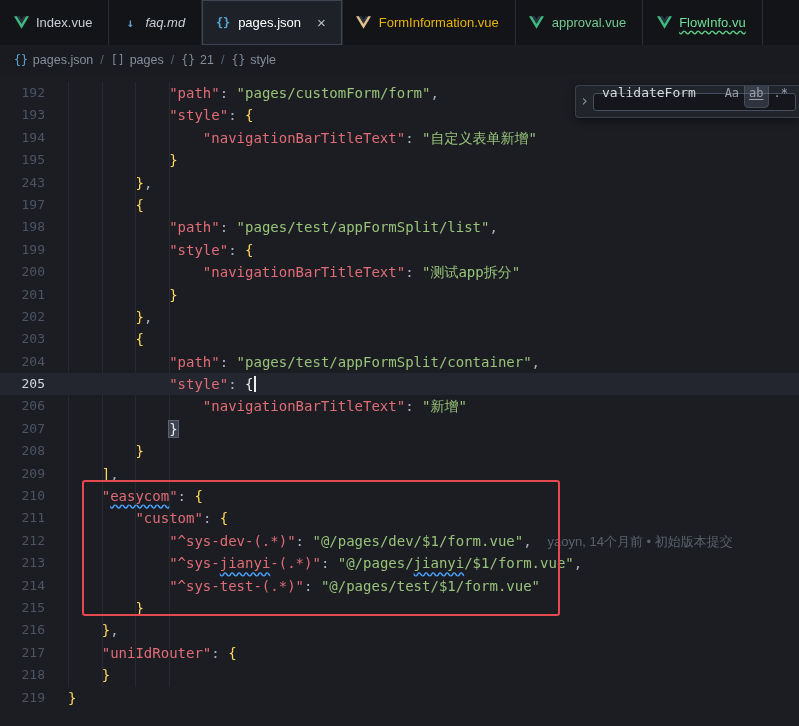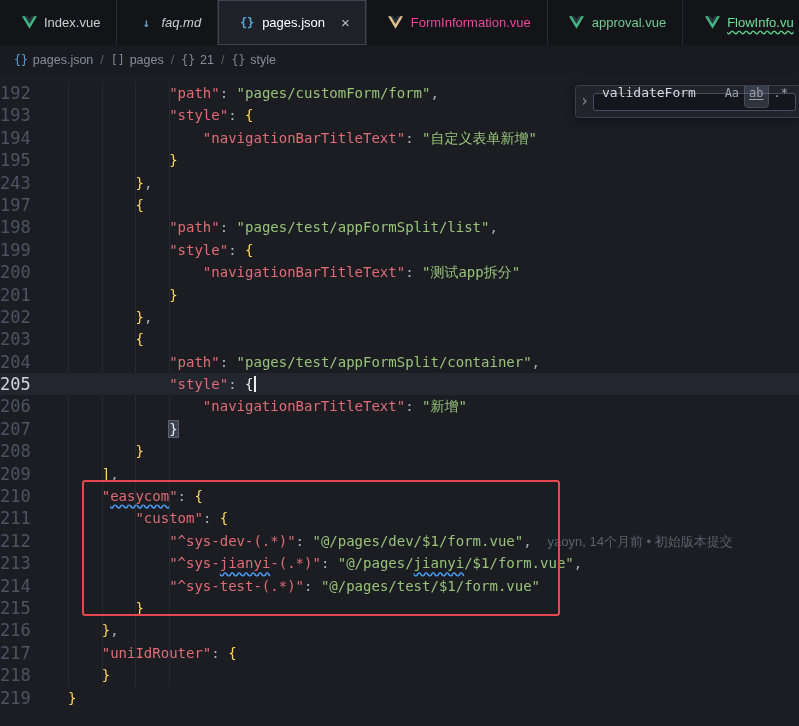--- a/index.html
+++ b/index.html
@@ -1,21 +1,21 @@
 <!DOCTYPE html>
 <html style="--editor_bg: #1b1d23; --tabbar_bg: #121418; --tab_active_bg: #1e2128; --tab_border: #272b33; --tab_active_outline: #3e4450; --tab_label: #c9cdd6; --breadcrumb_bg: #191b21; --breadcrumb_fg: #868e9c; --symbol_icon: #7f8999; --key: #e06c75; --string: #98c379; --punct: #a9b1bd; --brace: #ffd75e; --line_num: #4c5464; --line_num_active: #d0d6e0; --current_line_bg: #23262e; --cursor: #eceef2; --match_bg: #3d4450; --match_border: #5a6272; --blame: #5a616d; --annotation: #e5494f; --find_bg: #21242b; --find_border: #3a414e; --find_input_bg: #14161b; --find_input_border: #454e60; --find_fg: #d6dae2; --icon_gray: #9aa1ad; --wavy_blue: #4aa3ff; --indent_guide: #262a32;"><head>
 <meta charset="utf-8">
 <style>
   *{margin:0;padding:0;box-sizing:border-box}
   html,body{width:799px;height:726px;overflow:hidden}
   body{position:relative;background:var(--editor_bg,#1b1d23);font-family:"Liberation Sans",sans-serif}
 
   
   .tabbar{display:flex;height:45px;background:var(--tabbar_bg);overflow:hidden;align-items:stretch;width:100%}
-  .tab{display:flex;align-items:center;gap:7px;padding:0 16px 0 21px;border-right:1px solid var(--tab_border);
+  .tab{display:flex;align-items:center;gap:7px;padding:0 16px 0 13px;border-right:1px solid var(--tab_border);
        font-size:13px;white-space:nowrap;color:var(--tab_label);flex:0 0 auto;cursor:pointer}
   .tab.active{background:var(--tab_active_bg);box-shadow:inset 0 0 0 1px var(--tab_active_outline)}
   .tab-icon{width:16px;display:inline-flex;justify-content:center;align-items:center;
             font-family:"DejaVu Sans Mono",monospace;font-size:12px;font-weight:bold}
   .tab-label.italic{font-style:italic}
   .tab-label.wavy-green{text-decoration-line:underline;text-decoration-style:wavy;
                         text-decoration-color:#5fd08a;text-underline-offset:3px}
   .tab-close{margin-left:9px;color:#bcc1cb;font-size:15px;line-height:1}
 
   
@@ -26,21 +26,21 @@
   .crumb-sep{color:#5b6270}
 
   
   .editor{position:absolute;left:0;top:75px;right:0;bottom:0;
           font-family:"DejaVu Sans Mono","Liberation Mono",monospace;font-size:14px;line-height:22.4px}
   .guides{position:absolute;left:68px;top:7px;height:605px;width:200px;pointer-events:none}
   .guide{position:absolute;top:0;bottom:0;width:1px;background:var(--indent_guide)}
   .code-area{position:absolute;left:0;top:0;right:0;bottom:0;padding-top:7px}
   .code-line{display:flex;height:22.4px;white-space:pre}
   .code-line.current{background:var(--current_line_bg)}
-  .ln{flex:0 0 68px;text-align:left;padding-right:23px;color:var(--line_num);font-size:17px}
+  .ln{flex:0 0 68px;text-align:right;padding-right:23px;color:var(--line_num);font-size:13px}
   .code-line.current .ln{color:var(--line_num_active)}
   .code{flex:1;white-space:pre}
   .tk-key{color:var(--key)} .tk-str{color:var(--string)} .tk-pun{color:var(--punct)} .tk-brace{color:var(--brace)}
   .tk-cur{color:#e9ebef}
   .tk-match{color:#e9ebef;background:var(--match_bg);outline:1px solid var(--match_border)}
   .wavy{text-decoration-line:underline;text-decoration-style:wavy;text-decoration-color:var(--wavy_blue);
         text-underline-offset:3px}
   .cursor{display:inline-block;width:2px;height:16px;background:var(--cursor);vertical-align:-3px;margin-left:1px}
   .blame{color:var(--blame);margin-left:16px;font-size:13px;font-family:"Liberation Sans",sans-serif}
 
@@ -84,21 +84,21 @@
       <span class="tab-label" style="color: rgb(255, 255, 255);">pages.json</span>
       <span class="tab-close">×</span>
     </div>
     <div class="tab">
       <span class="tab-icon">
         <svg width="15" height="13" viewBox="0 0 24 20">
           <path fill="#e2c08d" d="M0 0h4.8L12 12 19.2 0H24L12 20Z"></path>
           <path fill="#2b3440" d="M4.8 0h4.3L12 4.8 14.9 0h4.3L12 12Z"></path>
         </svg>
       </span>
-      <span class="tab-label" style="color: #ec4899;">FormInformation.vue</span>
+      <span class="tab-label" style="color: #eab308;">FormInformation.vue</span>
     </div>
     <div class="tab">
       <span class="tab-icon">
         <svg width="15" height="13" viewBox="0 0 24 20">
           <path fill="#41b883" d="M0 0h4.8L12 12 19.2 0H24L12 20Z"></path>
           <path fill="#2b3440" d="M4.8 0h4.3L12 4.8 14.9 0h4.3L12 12Z"></path>
         </svg>
       </span>
       <span class="tab-label" style="color: rgb(115, 201, 145);">approval.vue</span>
     </div>

